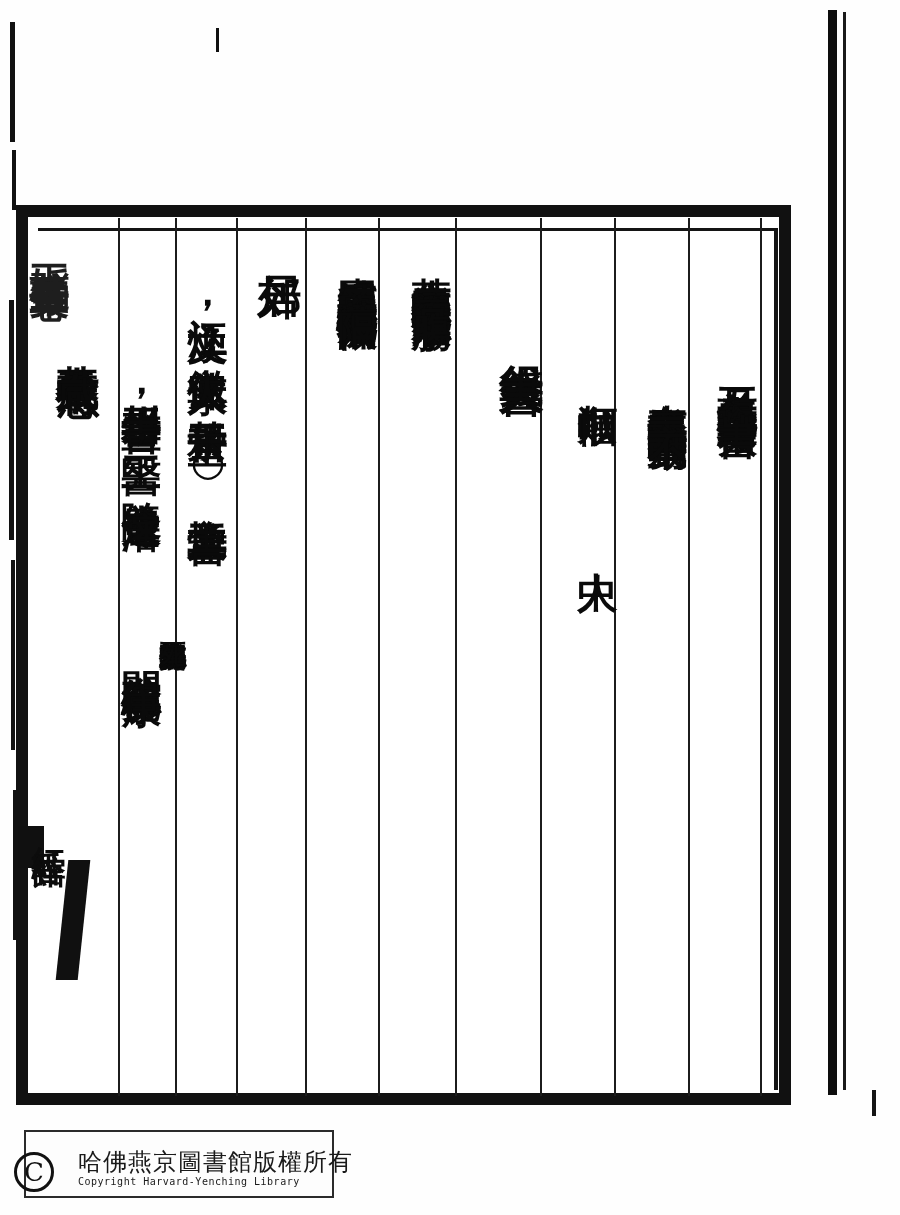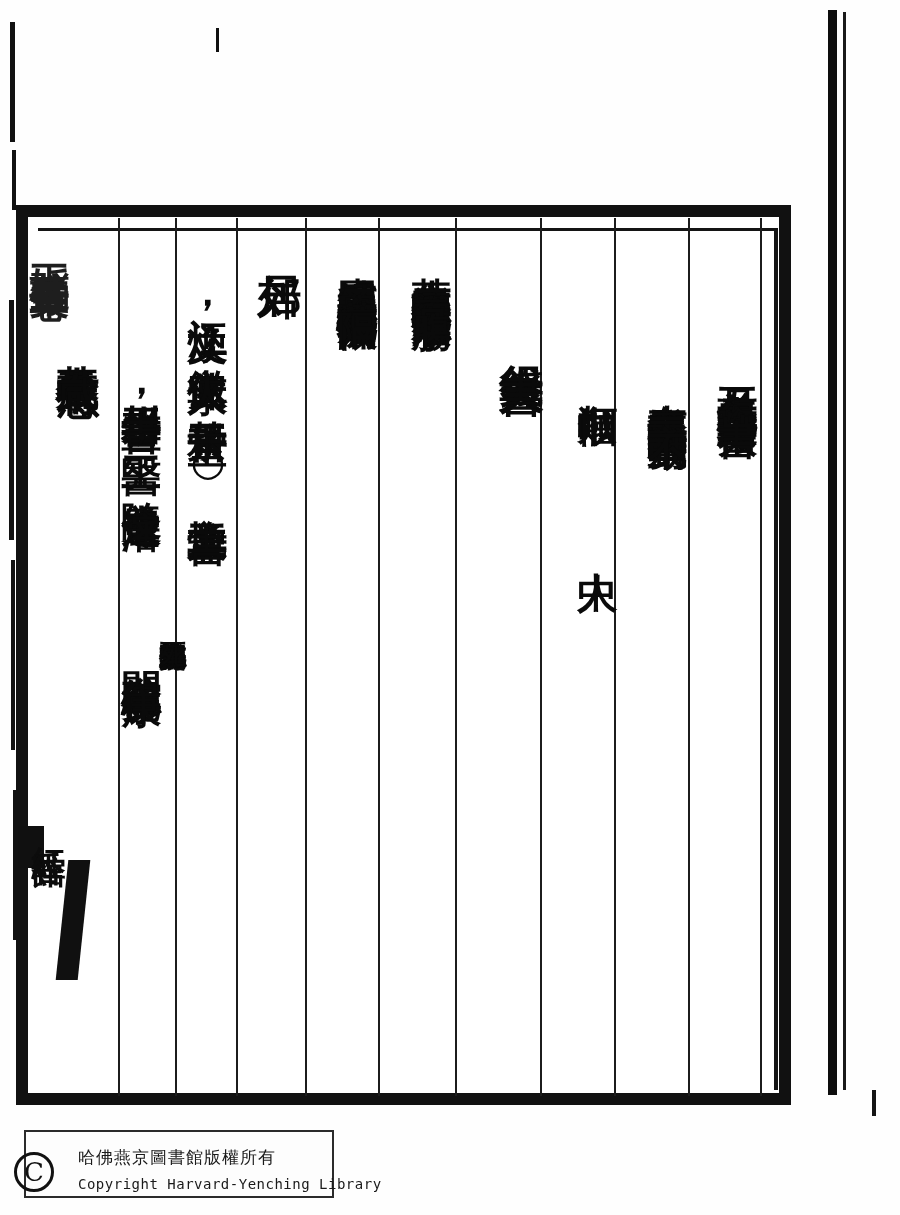--- a/index.html
+++ b/index.html
@@ -170,31 +170,31 @@
     width: 310px;
     height: 68px;
     border: 2px solid #2b2b2b;
     box-sizing: border-box;
     background: #fdfdfd;
   }
   #stamp-cn {
     position: absolute;
     left: 78px;
     top: 1146px;
-    font-size: 17px;
+    font-size: 24px;
     letter-spacing: 1px;
     color: #1a1a1a;
     font-family: "DejaVu Sans", sans-serif;
     white-space: nowrap;
   }
   #stamp-en {
     position: absolute;
     left: 78px;
     top: 1176px;
-    font-size: 14px;
+    font-size: 10px;
     letter-spacing: .5px;
     color: #1a1a1a;
     font-family: "DejaVu Sans Mono", monospace;
     white-space: nowrap;
   }
   #copyright-mark {
     position: absolute;
     left: 14px;
     top: 1152px;
     width: 40px;

